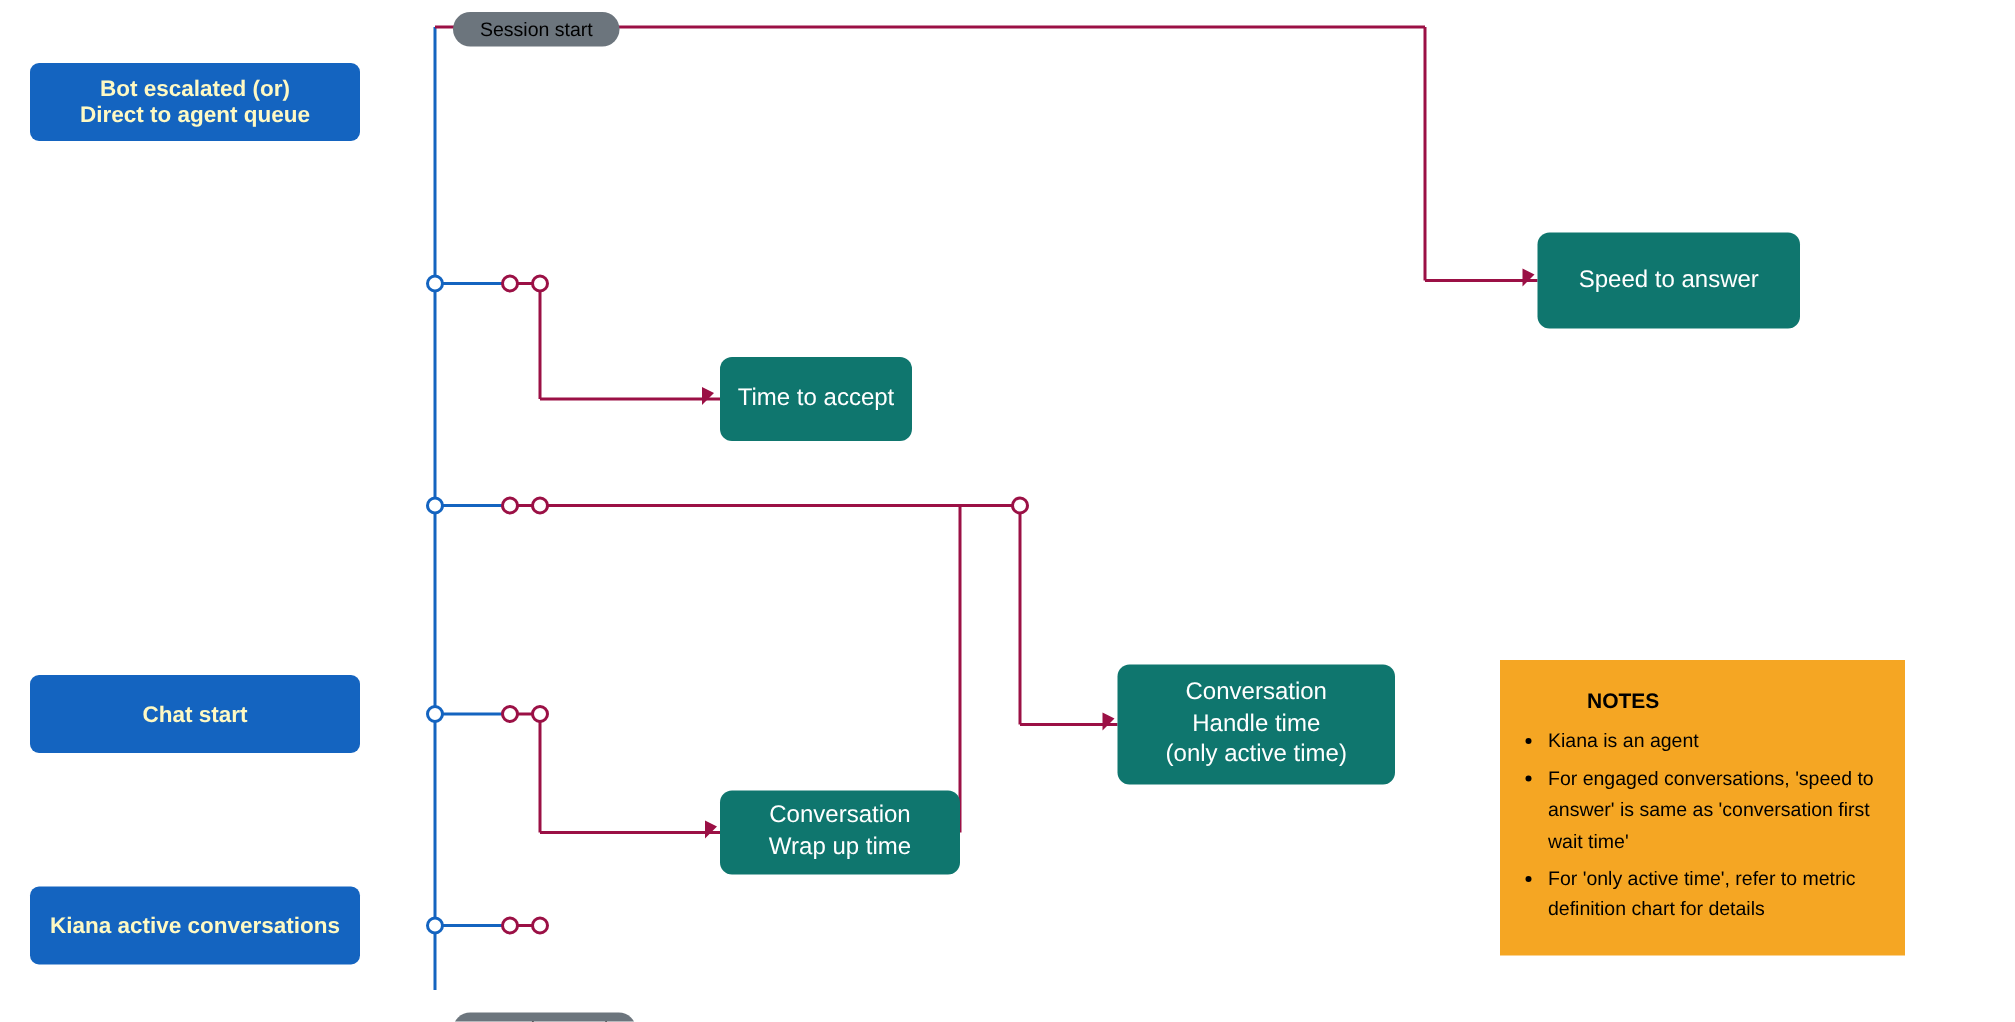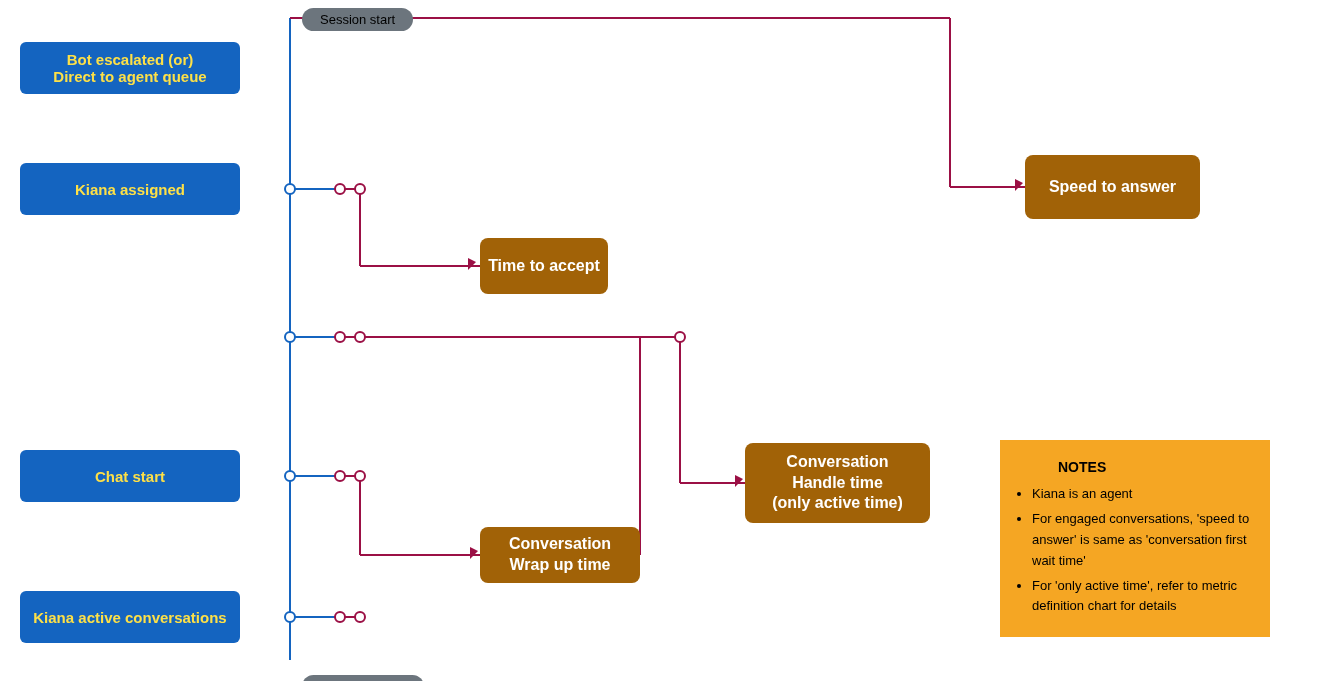--- a/index.html
+++ b/index.html
@@ -15,45 +15,45 @@
     .diagram-container {
       position: relative;
       width: 1343px;
       height: 681px;
     }
 
     
     .event-box {
       position: absolute;
       background: #1464C0;
-      color: #fde047;
+      color: #fef9c3;
       border-radius: 6px;
       display: flex;
       align-items: center;
       justify-content: center;
       text-align: center;
       font-size: 15px;
       font-weight: 600;
       width: 220px;
       height: 52px;
       left: 20px;
     }
 
     
     .process-box {
       position: absolute;
-      background: #a16207;
+      background: #0f766e;
       color: #fff;
       border-radius: 8px;
       display: flex;
       align-items: center;
       justify-content: center;
       text-align: center;
       font-size: 16px;
-      font-weight: 700;
+      font-weight: 400;
       line-height: 1.3;
     }
 
     
     .session-label {
       position: absolute;
       background: #6c757d;
       color: #000000;
       border-radius: 14px;
       padding: 4px 18px;
@@ -181,23 +181,20 @@
 
   <div class="session-label" style="left: 302px; top: 8px;">
     <span>Session start</span>
   </div>
 
   <div class="event-box" style="top: 42px; white-space: pre-line;">
     <span>Bot escalated (or)
 Direct to agent queue</span>
   </div>
 
-  <div class="event-box" style="top: 163px;">
-    <span>Kiana assigned</span>
-  </div>
 
 
   <div class="event-box" style="top: 450px;">
     <span>Chat start</span>
   </div>
 
   <div class="event-box" style="top: 591px;">
     <span>Kiana active conversations</span>
   </div>
 

